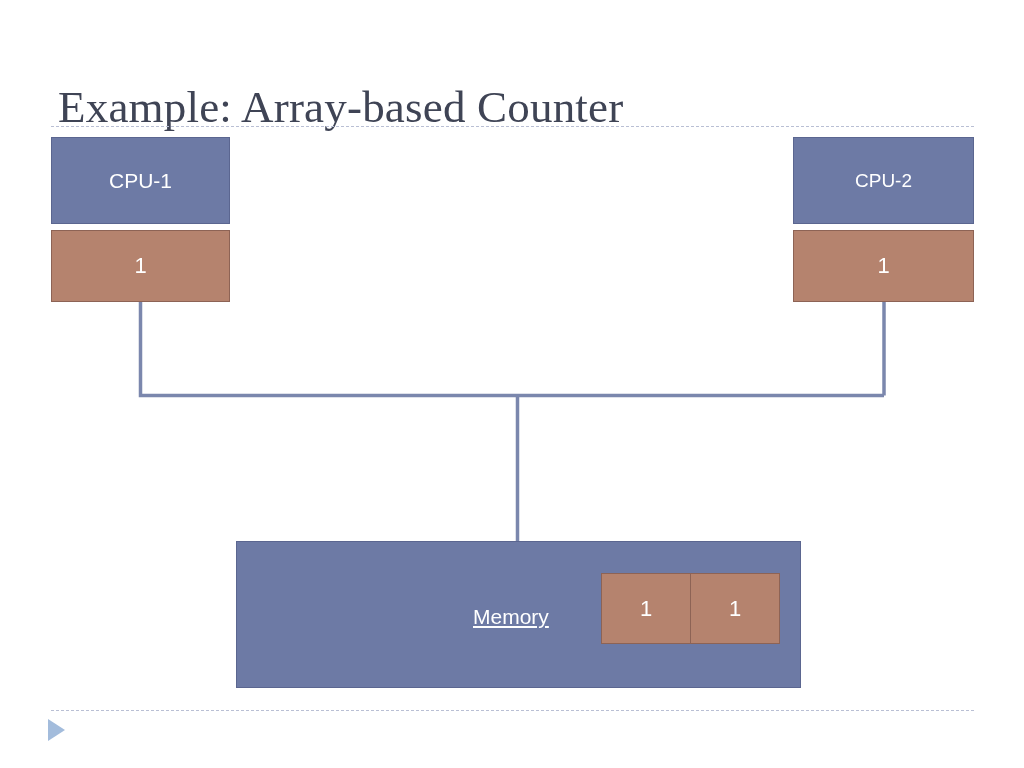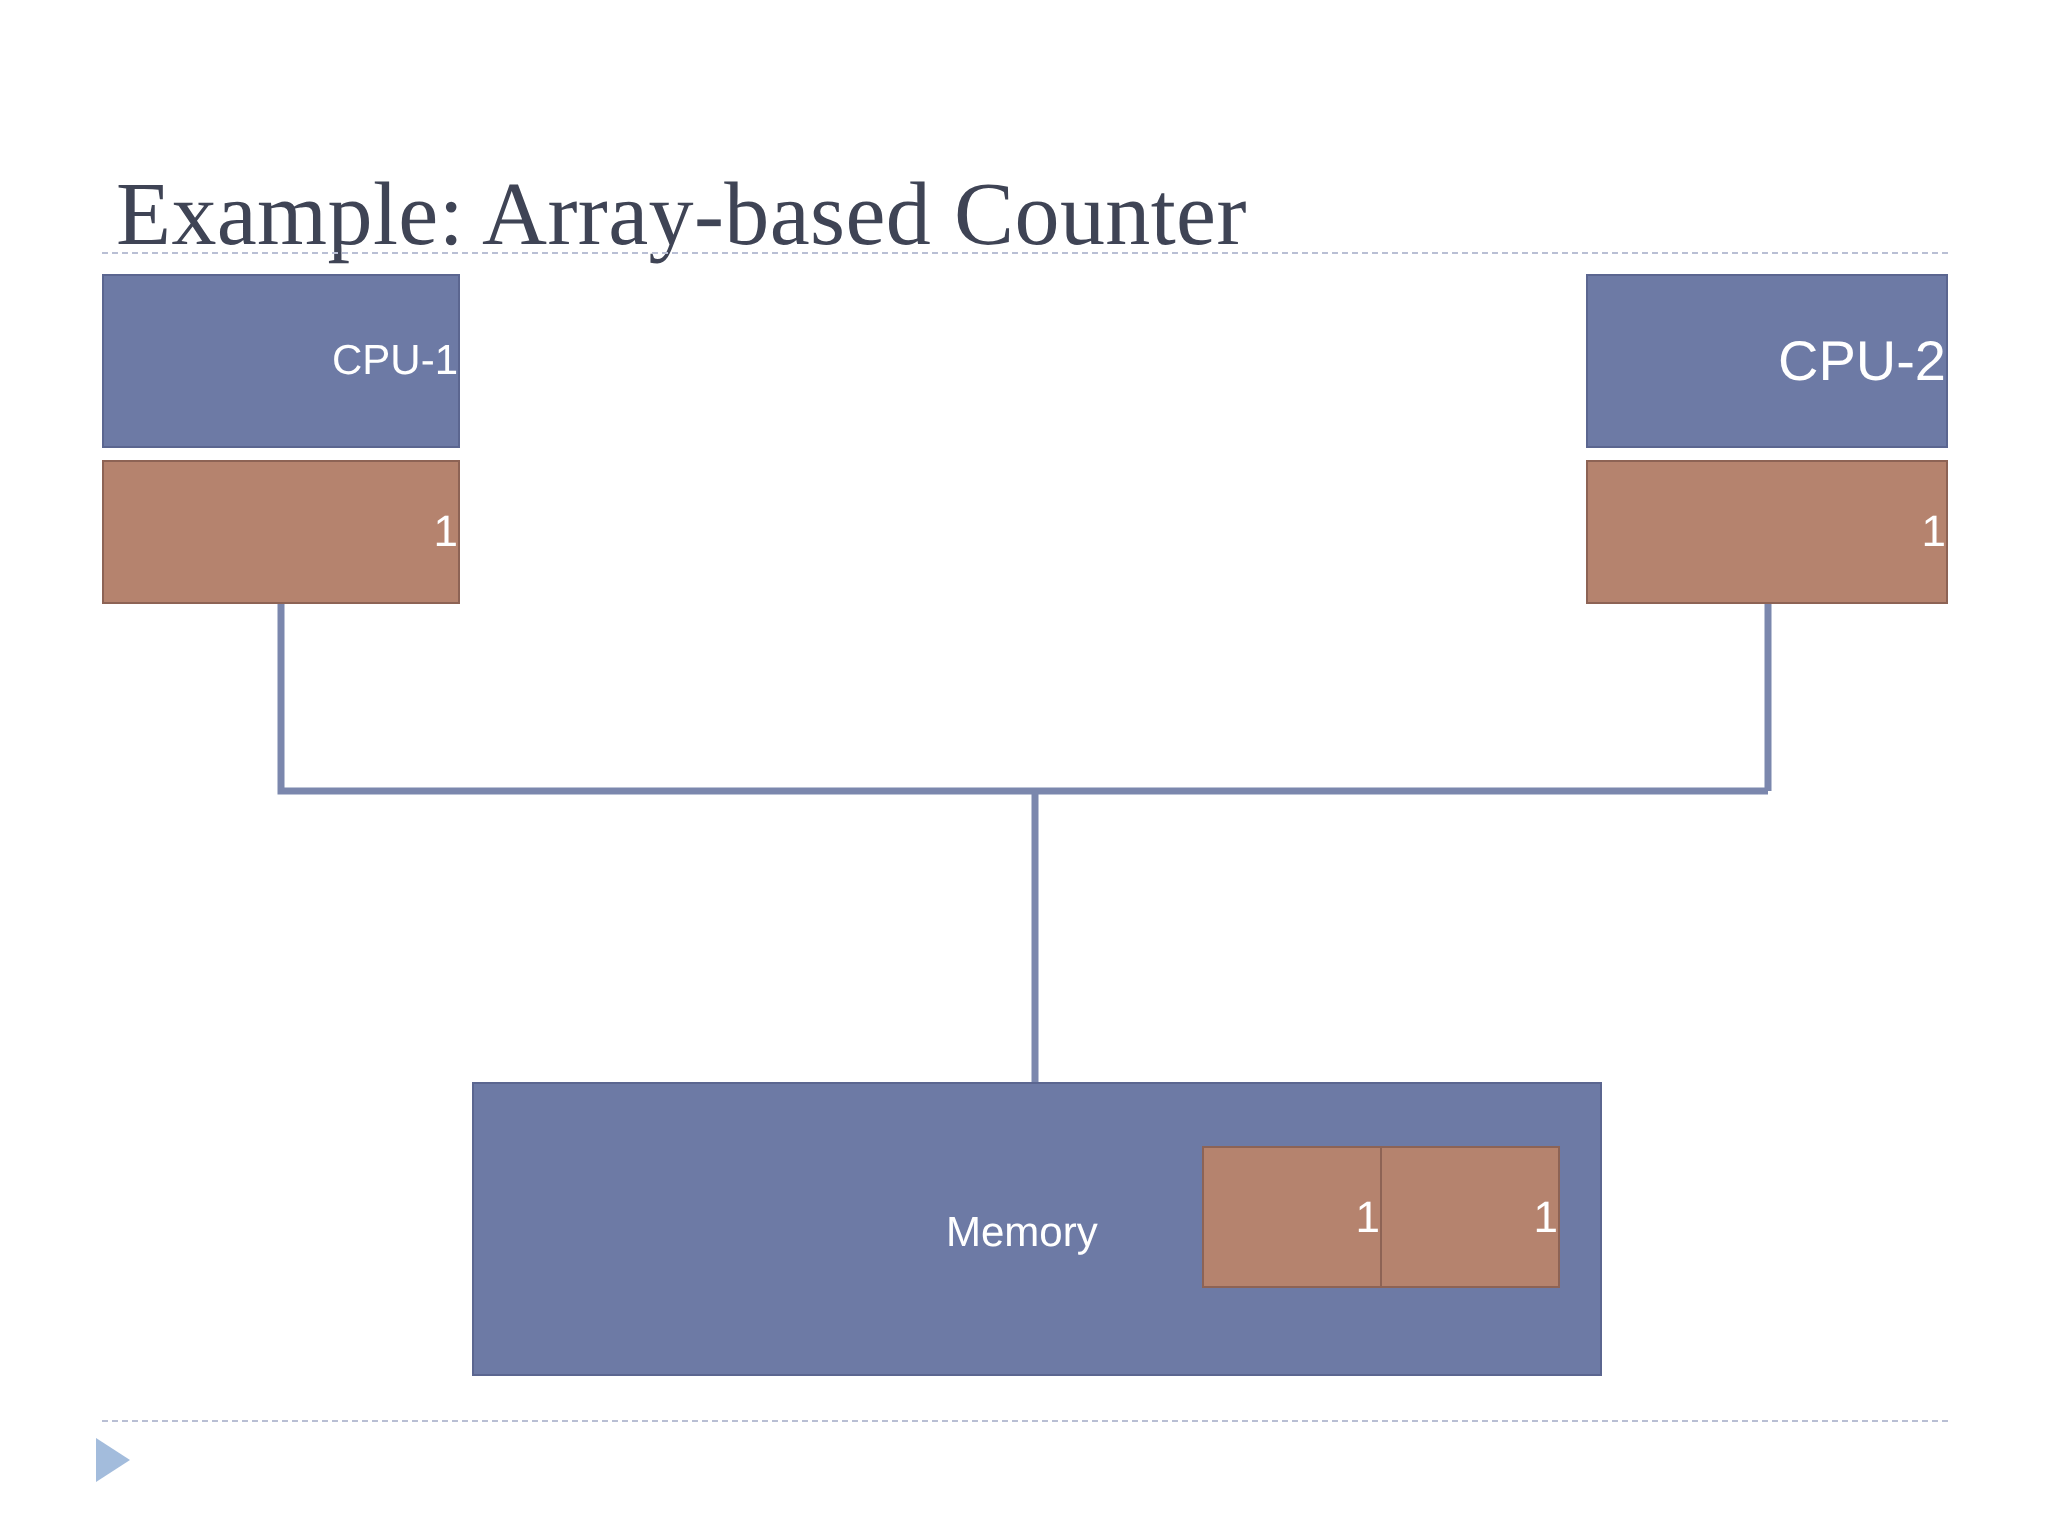--- a/index.html
+++ b/index.html
@@ -54,49 +54,49 @@
     height: 0;
     border-top: 1.5px dashed #b9bfd4;
   }
 
   
   .box {
     position: absolute;
     box-sizing: border-box;
     display: flex;
     align-items: center;
-    justify-content: flex-end;
+    justify-content: center;
     color: #ffffff;
     font-family: "Liberation Sans", sans-serif;
   }
 
   .box-blue {
     background: #6d7aa5;
     border: 1.5px solid #5b6690;
   }
 
   .box-terracotta {
     background: #b5836e;
     border: 1.5px solid #8d6355;
   }
 
   
   #cpu1-box      { left: 51px;  top: 137px; width: 179px; height: 87px; font-size: 21px; }
   #cpu1-reg      { left: 51px;  top: 230px; width: 179px; height: 72px; font-size: 22px; }
 
   
-  #cpu2-box      { left: 793px; top: 137px; width: 181px; height: 87px; font-size: 28px; }
+  #cpu2-box      { left: 793px; top: 137px; width: 181px; height: 87px; font-size: 19px; }
   #cpu2-reg      { left: 793px; top: 230px; width: 181px; height: 72px; font-size: 22px; }
 
   
   #memory-box    { left: 236px; top: 541px; width: 565px; height: 147px;
                    justify-content: flex-start; align-items: center; }
   #memory-label  { position: absolute; left: 236px; top: 605px; width: 565px;
                    font-size: 21px; color: #ffffff; pointer-events: none; }
-  #memory-label span { position: absolute; left: 237px; top: 0; }
+  #memory-label span { position: absolute; left: 237px; top: 0; text-decoration: underline; }
 
   #mem-cell-0    { left: 601px; top: 573px; width: 90px; height: 71px; font-size: 22px; }
   #mem-cell-1    { left: 690px; top: 573px; width: 90px; height: 71px; font-size: 22px; }
 
   
   #connectors {
     position: absolute;
     left: 0; top: 0;
     width: 1024px;
     height: 768px;

